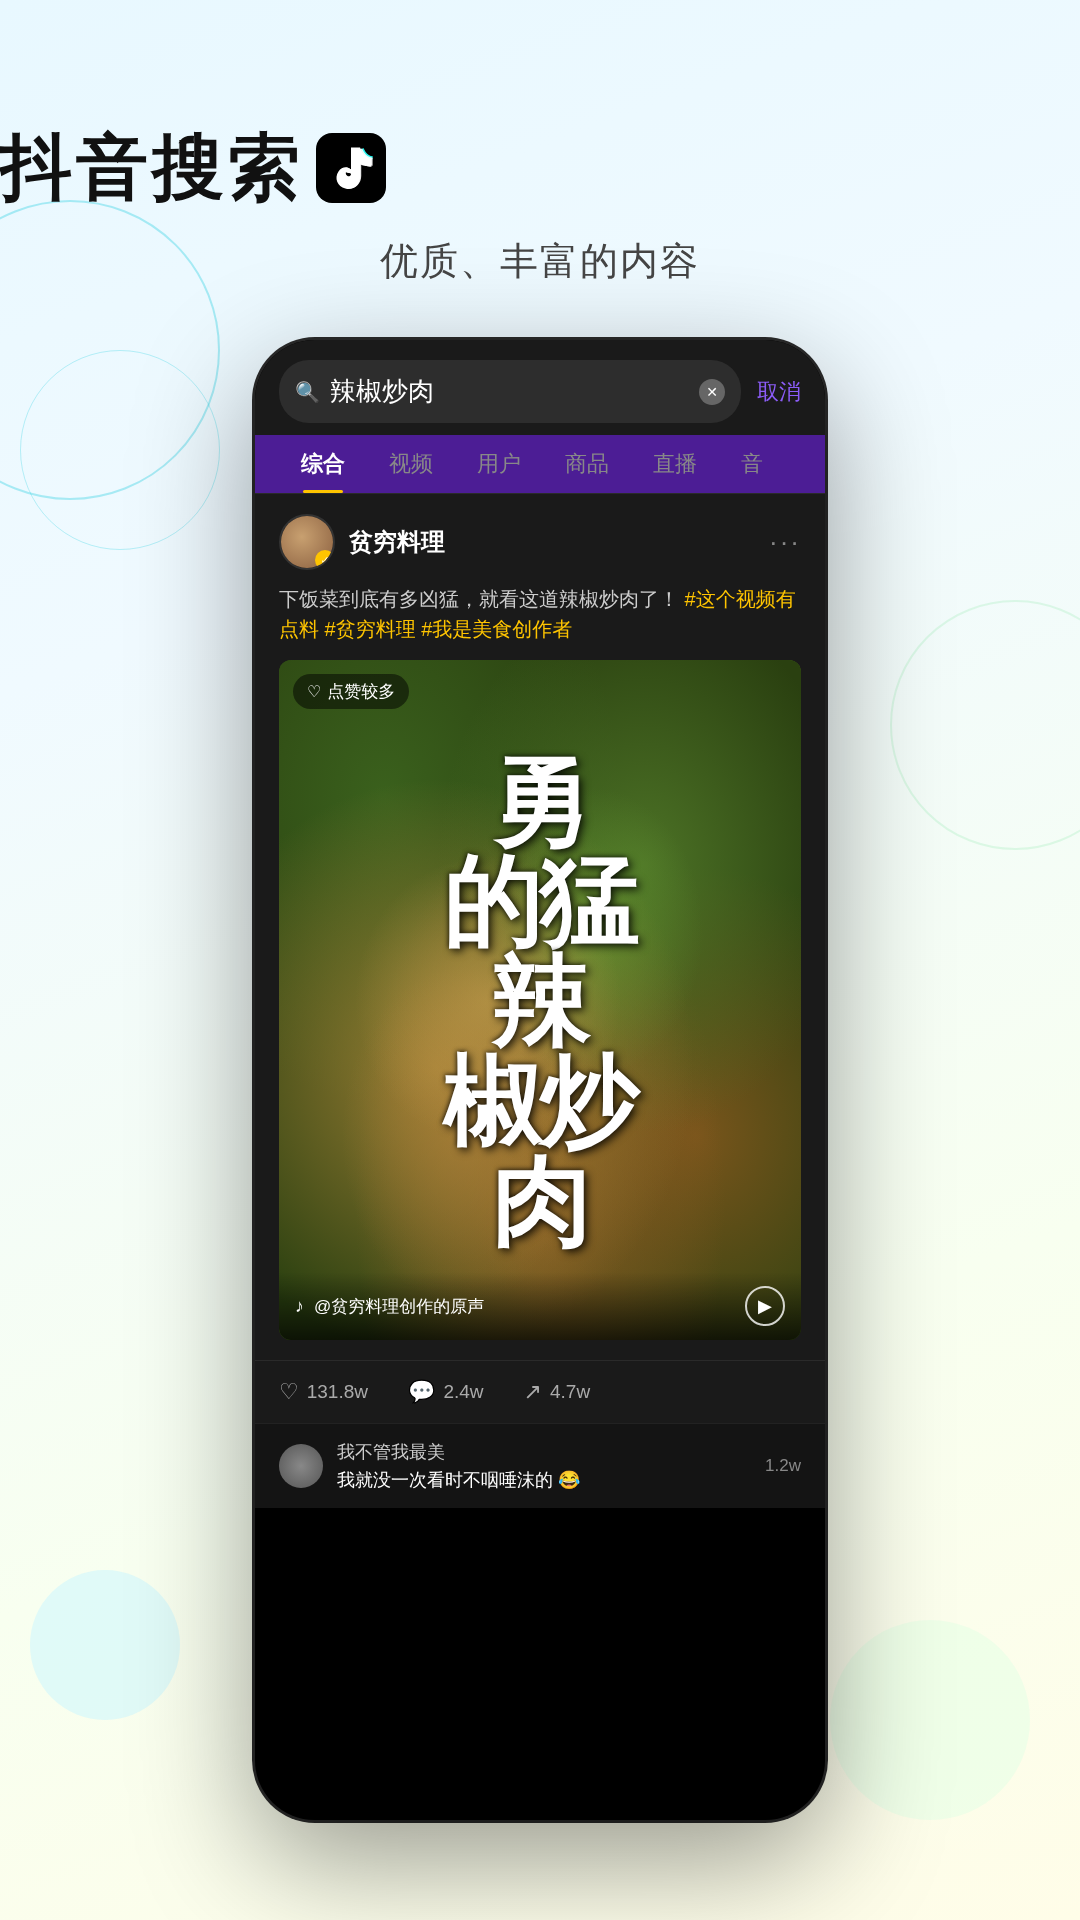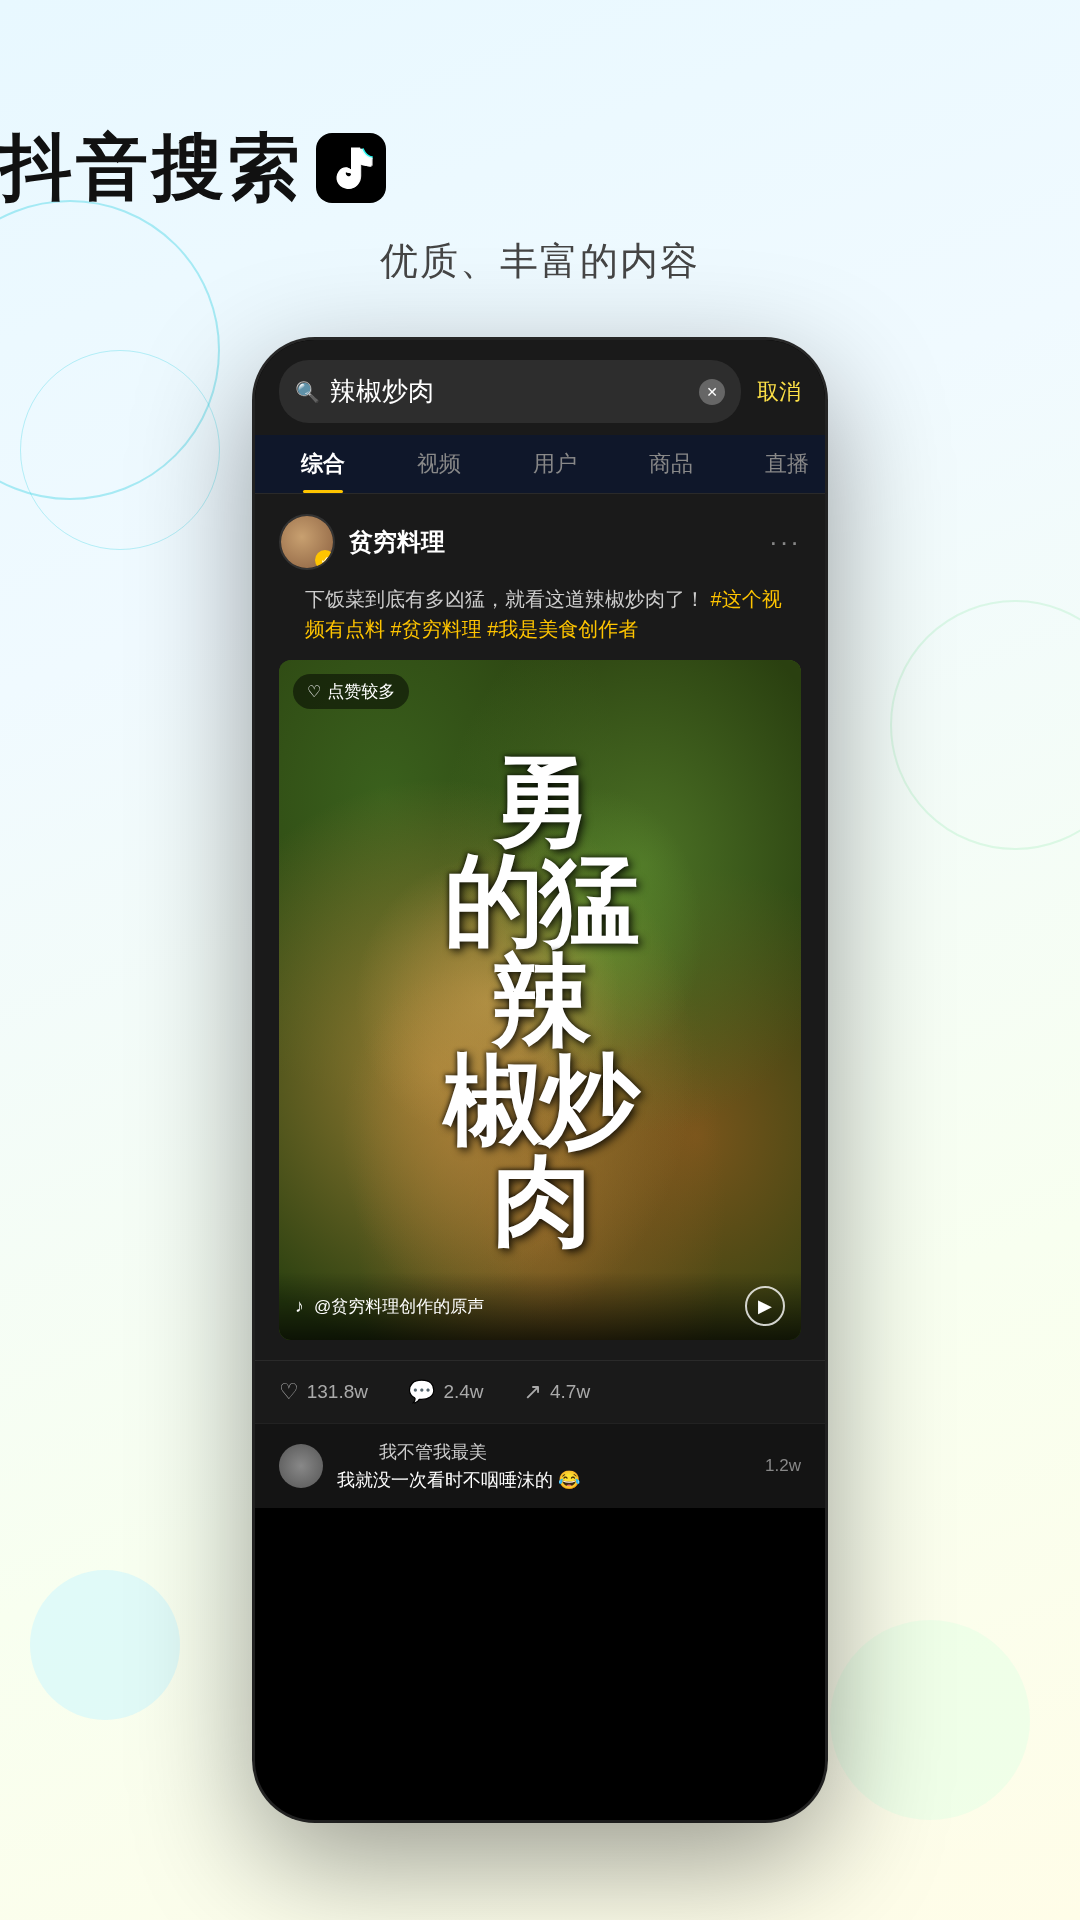--- a/index.html
+++ b/index.html
@@ -164,32 +164,31 @@
       background: #666;
       border-radius: 50%;
       display: flex;
       align-items: center;
       justify-content: center;
       color: #fff;
       font-size: 14px;
     }
 
     .search-cancel {
-      color: #fde047;
+      color: #8b5cf6;
       font-size: 22px;
       white-space: nowrap;
     }
 
     
     .tabs-container {
       display: flex;
-      background: #0f172a;
+      background: #4c1d95;
       padding: 0 24px;
       border-bottom: 1px solid #2a2a2a;
-      gap: 28px;
     }
 
     .tab-item {
       padding: 14px 22px;
       font-size: 22px;
       color: #888;
       position: relative;
       white-space: nowrap;
     }
 
@@ -268,21 +267,20 @@
       font-size: 26px;
       letter-spacing: 2px;
     }
 
     
     .post-text {
       color: #ccc;
       font-size: 20px;
       line-height: 1.5;
       margin-bottom: 16px;
-      margin-left: 26px;
     }
 
     .post-text .hashtag {
       color: #FEC400;
     }
 
     
     .video-container {
       width: 100%;
       border-radius: 12px;
@@ -435,21 +433,20 @@
     }
 
     .comment-text-col {
       flex: 1;
     }
 
     .comment-username {
       color: #ccc;
       font-size: 18px;
       margin-bottom: 4px;
-      margin-left: 42px;
     }
 
     .comment-body {
       color: #fff;
       font-size: 18px;
     }
 
     .comment-count {
       color: #888;
       font-size: 17px;

